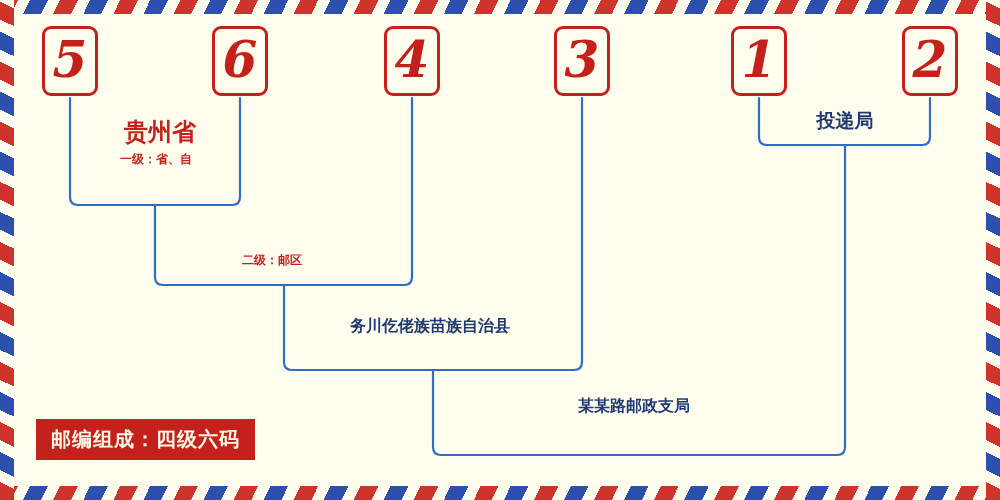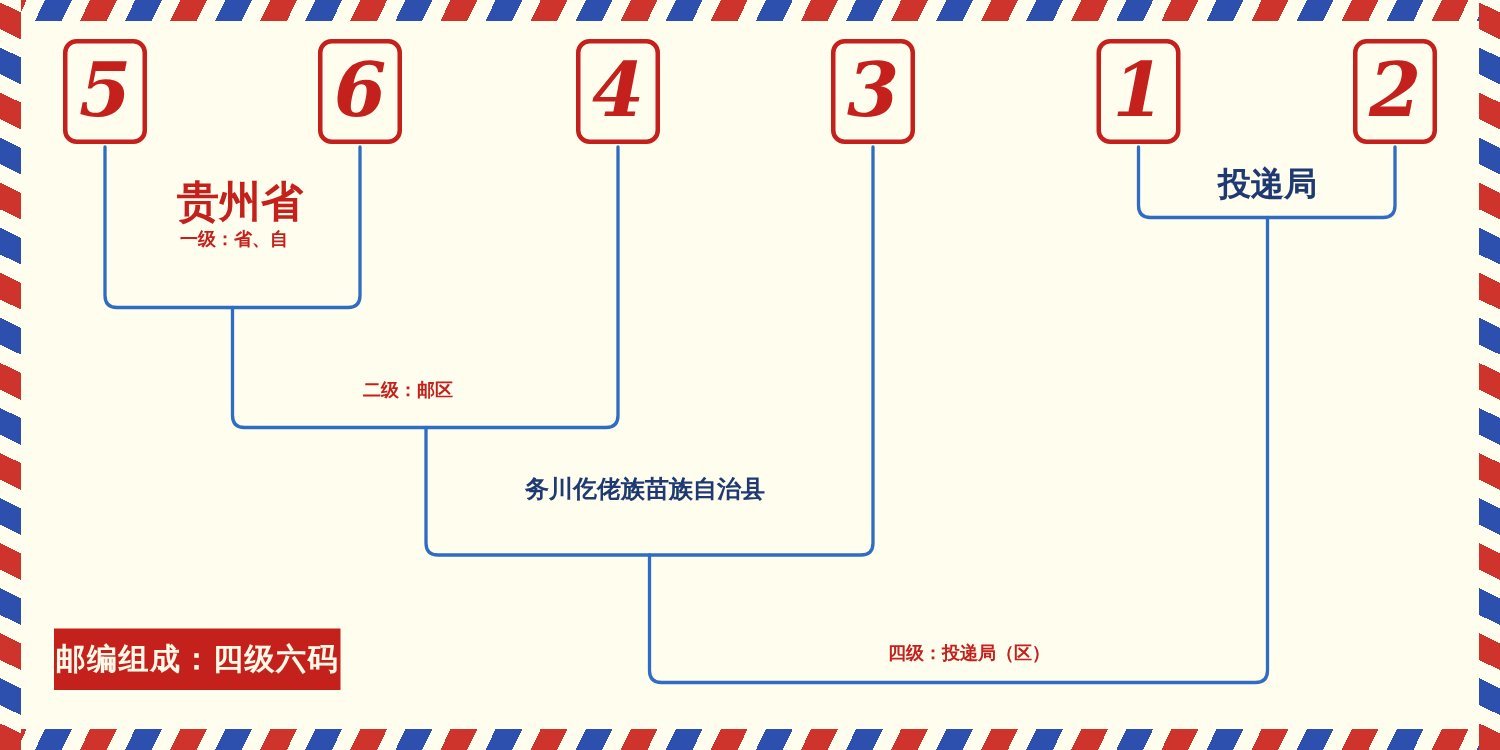--- a/index.html
+++ b/index.html
@@ -79,39 +79,39 @@
   .red-label {
     color: var(--red, #c5211c);
     font-weight: bold;
     font-size: 12px;
   }
   .navy-label {
     color: var(--navy, #1f3a72);
     font-weight: bold;
     font-size: 16px;
   }
-  .province-name { left: 160px; top: 116px; font-size: 28px; }
+  .province-name { left: 160px; top: 116px; font-size: 24px; }
   .level1 { left: 156px; top: 146px; line-height: 26px; }
   .level1 span { display: block; }
   .level2 { left: 272px; top: 252px; }
   .county-name { left: 430px; top: 316px; }
   .level3 { left: 440px; top: 340px; }
   .branch-name { left: 634px; top: 396px; }
   .level4 { left: 646px; top: 427px; }
-  .delivery-label { left: 845px; top: 108px; font-size: 22px; }
+  .delivery-label { left: 845px; top: 108px; font-size: 19px; }
 
   .badge {
     position: absolute;
     left: 36px;
     top: 419px;
     background: var(--badge-bg, #c5211c);
     color: var(--badge-text, #fff9e8);
     font-weight: bold;
     font-size: 20px;
-    padding: 7px 1px;
+    padding: 7px 15px;
     letter-spacing: 1px;
   }
 </style>
 </head>
 <body>
 
 <div class="canvas">
 
   <div class="border-strip top"></div>
   <div class="border-strip bottom"></div>
@@ -147,18 +147,18 @@
 
   <div class="label red-label province-name">贵州省</div>
   <div class="label red-label level1">
     <span>一级：省、自</span>
   </div>
 
   <div class="label red-label level2">二级：邮区</div>
 
   <div class="label navy-label county-name">务川仡佬族苗族自治县</div>
 
-  <div class="label red-label level4">四级：投递局（区）</div>
+  <div class="label navy-label branch-name">某某路邮政支局</div>
   <div class="label navy-label delivery-label">投递局</div>
 
   <div class="badge">邮编组成：四级六码</div>
 
 </div>
 
 </body></html>

